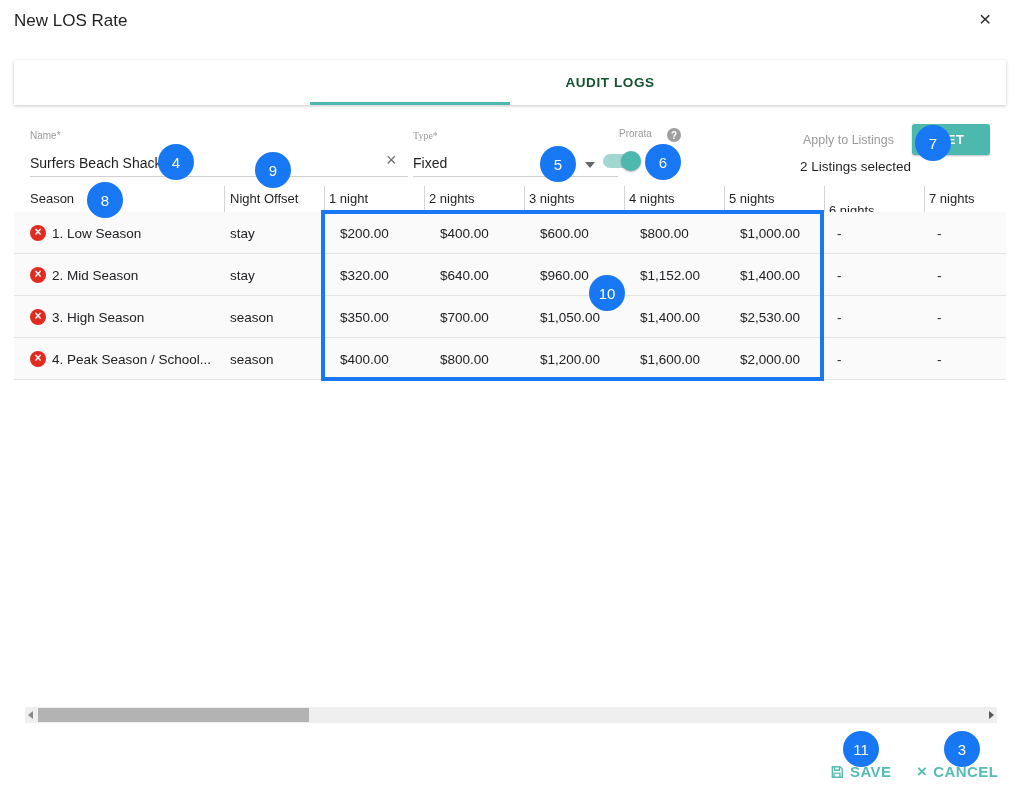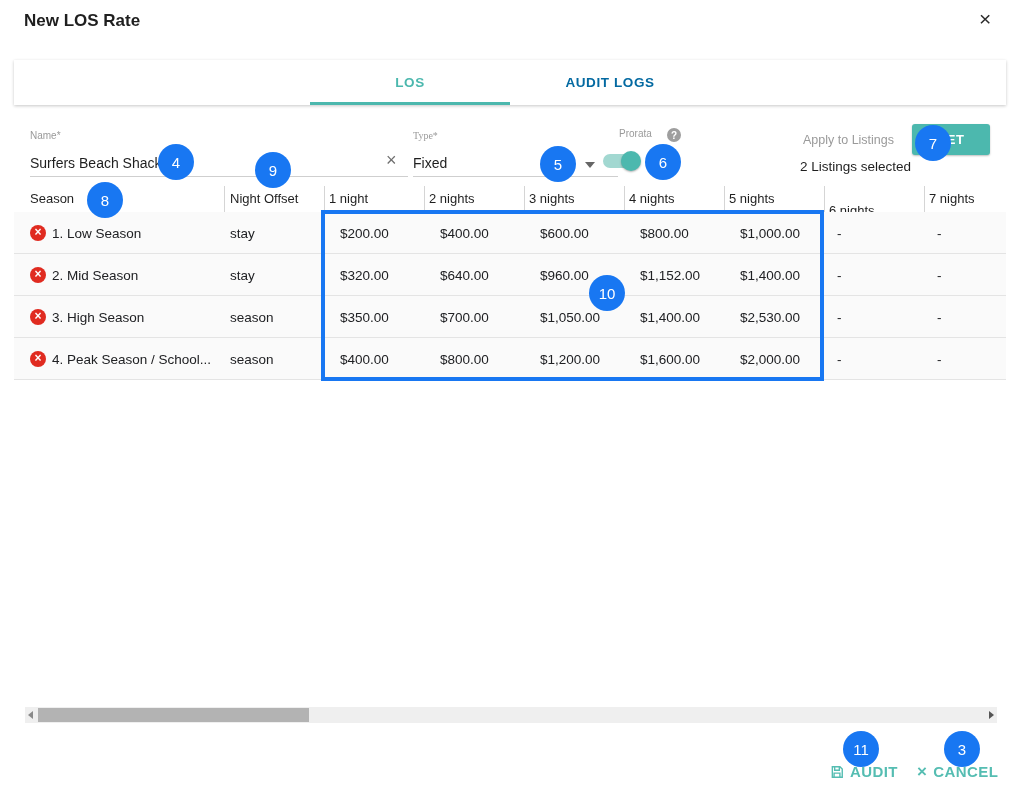--- a/index.html
+++ b/index.html
@@ -4,31 +4,31 @@
 <style>
   * { margin:0; padding:0; box-sizing:border-box; }
   html,body { width:1020px; height:797px; }
   body {
     font-family:"Liberation Sans","DejaVu Sans",sans-serif;
     background:#ffffff; color:#202124; position:relative; overflow:hidden;
   }
   .abs { position:absolute; }
 
   
-  .dlg-title { left:24px; top:11px; font-size:17px; font-weight:700; color:#1f1f1f; }
+  .dlg-title { left:14px; top:11px; font-size:17px; font-weight:400; color:#1f1f1f; }
   .close-btn { left:979px; top:8px; font-size:21px; color:#2b2b2b; cursor:pointer; line-height:1; }
 
   
   .tabbar { left:14px; top:60px; width:992px; height:45px; background:#fff;
             box-shadow:0 1px 3px rgba(0,0,0,0.22); }
   .tab { position:absolute; top:0; width:200px; height:45px; display:flex;
          align-items:center; justify-content:center; font-size:13.5px;
          font-weight:600; letter-spacing:0.6px; cursor:pointer; }
   .tab-los { left:296px; color:#4cb8ae; }
-  .tab-audit { left:496px; color:#0369a1; }
+  .tab-audit { left:496px; color:#14532d; }
   .tab-underline { position:absolute; left:296px; bottom:0; width:200px; height:3px; background:#4cb8ae; }
 
   
   .flabel { font-size:10px; color:#9a9a9a; }
   .fvalue { font-size:14px; color:#1f1f1f; }
   .underline { height:1px; background:#cfcfcf; }
 
   .clear-x { left:386px; top:150px; font-size:18px; color:#6f6f6f; cursor:pointer; }
   .caret { left:585px; top:162px; width:0; height:0; border-left:5px solid transparent;
            border-right:5px solid transparent; border-top:6px solid #666; cursor:pointer; }
@@ -87,21 +87,20 @@
   .a7  { left:915px; top:125px; } .a8  { left:87px;  top:182px; } .a9  { left:255px; top:152px; }
   .a10 { left:589px; top:275px; } .a11 { left:843px; top:731px; } .a12 { left:944px; top:731px; }
 </style>
 </head>
 <body>
 
 <div class="abs dlg-title">New LOS Rate</div>
 <div class="abs close-btn">×</div>
 
 <div class="abs tabbar">
-  <div class="tab tab-los">LOS</div>
   <div class="tab tab-audit">AUDIT LOGS</div>
   <div class="tab-underline"></div>
 </div>
 
 <div class="abs flabel" style="left:30px;top:130px;">Name*</div>
 <div class="abs fvalue" style="left:30px;top:155px;">Surfers Beach Shacks</div>
 <div class="abs underline" style="left:30px;top:176px;width:378px;"></div>
 
 <div class="abs clear-x">×</div>
 <div class="abs flabel" style="left:413px;top:130px;font-family:Liberation Serif, serif;">Type*</div>
@@ -192,21 +191,21 @@
 <div class="abs sb-track">
   <div class="sb-left"></div>
   <div class="sb-thumb"></div>
   <div class="sb-right"></div>
 </div>
 
 <div class="abs action save-action">
   <svg width="14" height="14" viewBox="0 0 24 24">
     <path fill="none" stroke="#55bdb2" stroke-width="2.4" d="M4 3 h13 l4 4 v14 h-17 z M8 3 v6 h8 v-6 M7 14 h10 v7 h-10 z"></path>
   </svg>
-  <span>AUDIT</span>
+  <span>SAVE</span>
 </div>
 <div class="abs action cancel-action">
   <span class="cancel-x">×</span>
   <span>CANCEL</span>
 </div>
 
 <div class="abs ann a4">4</div>
 <div class="abs ann a5">5</div>
 <div class="abs ann a6">6</div>
 <div class="abs ann a7">7</div>

